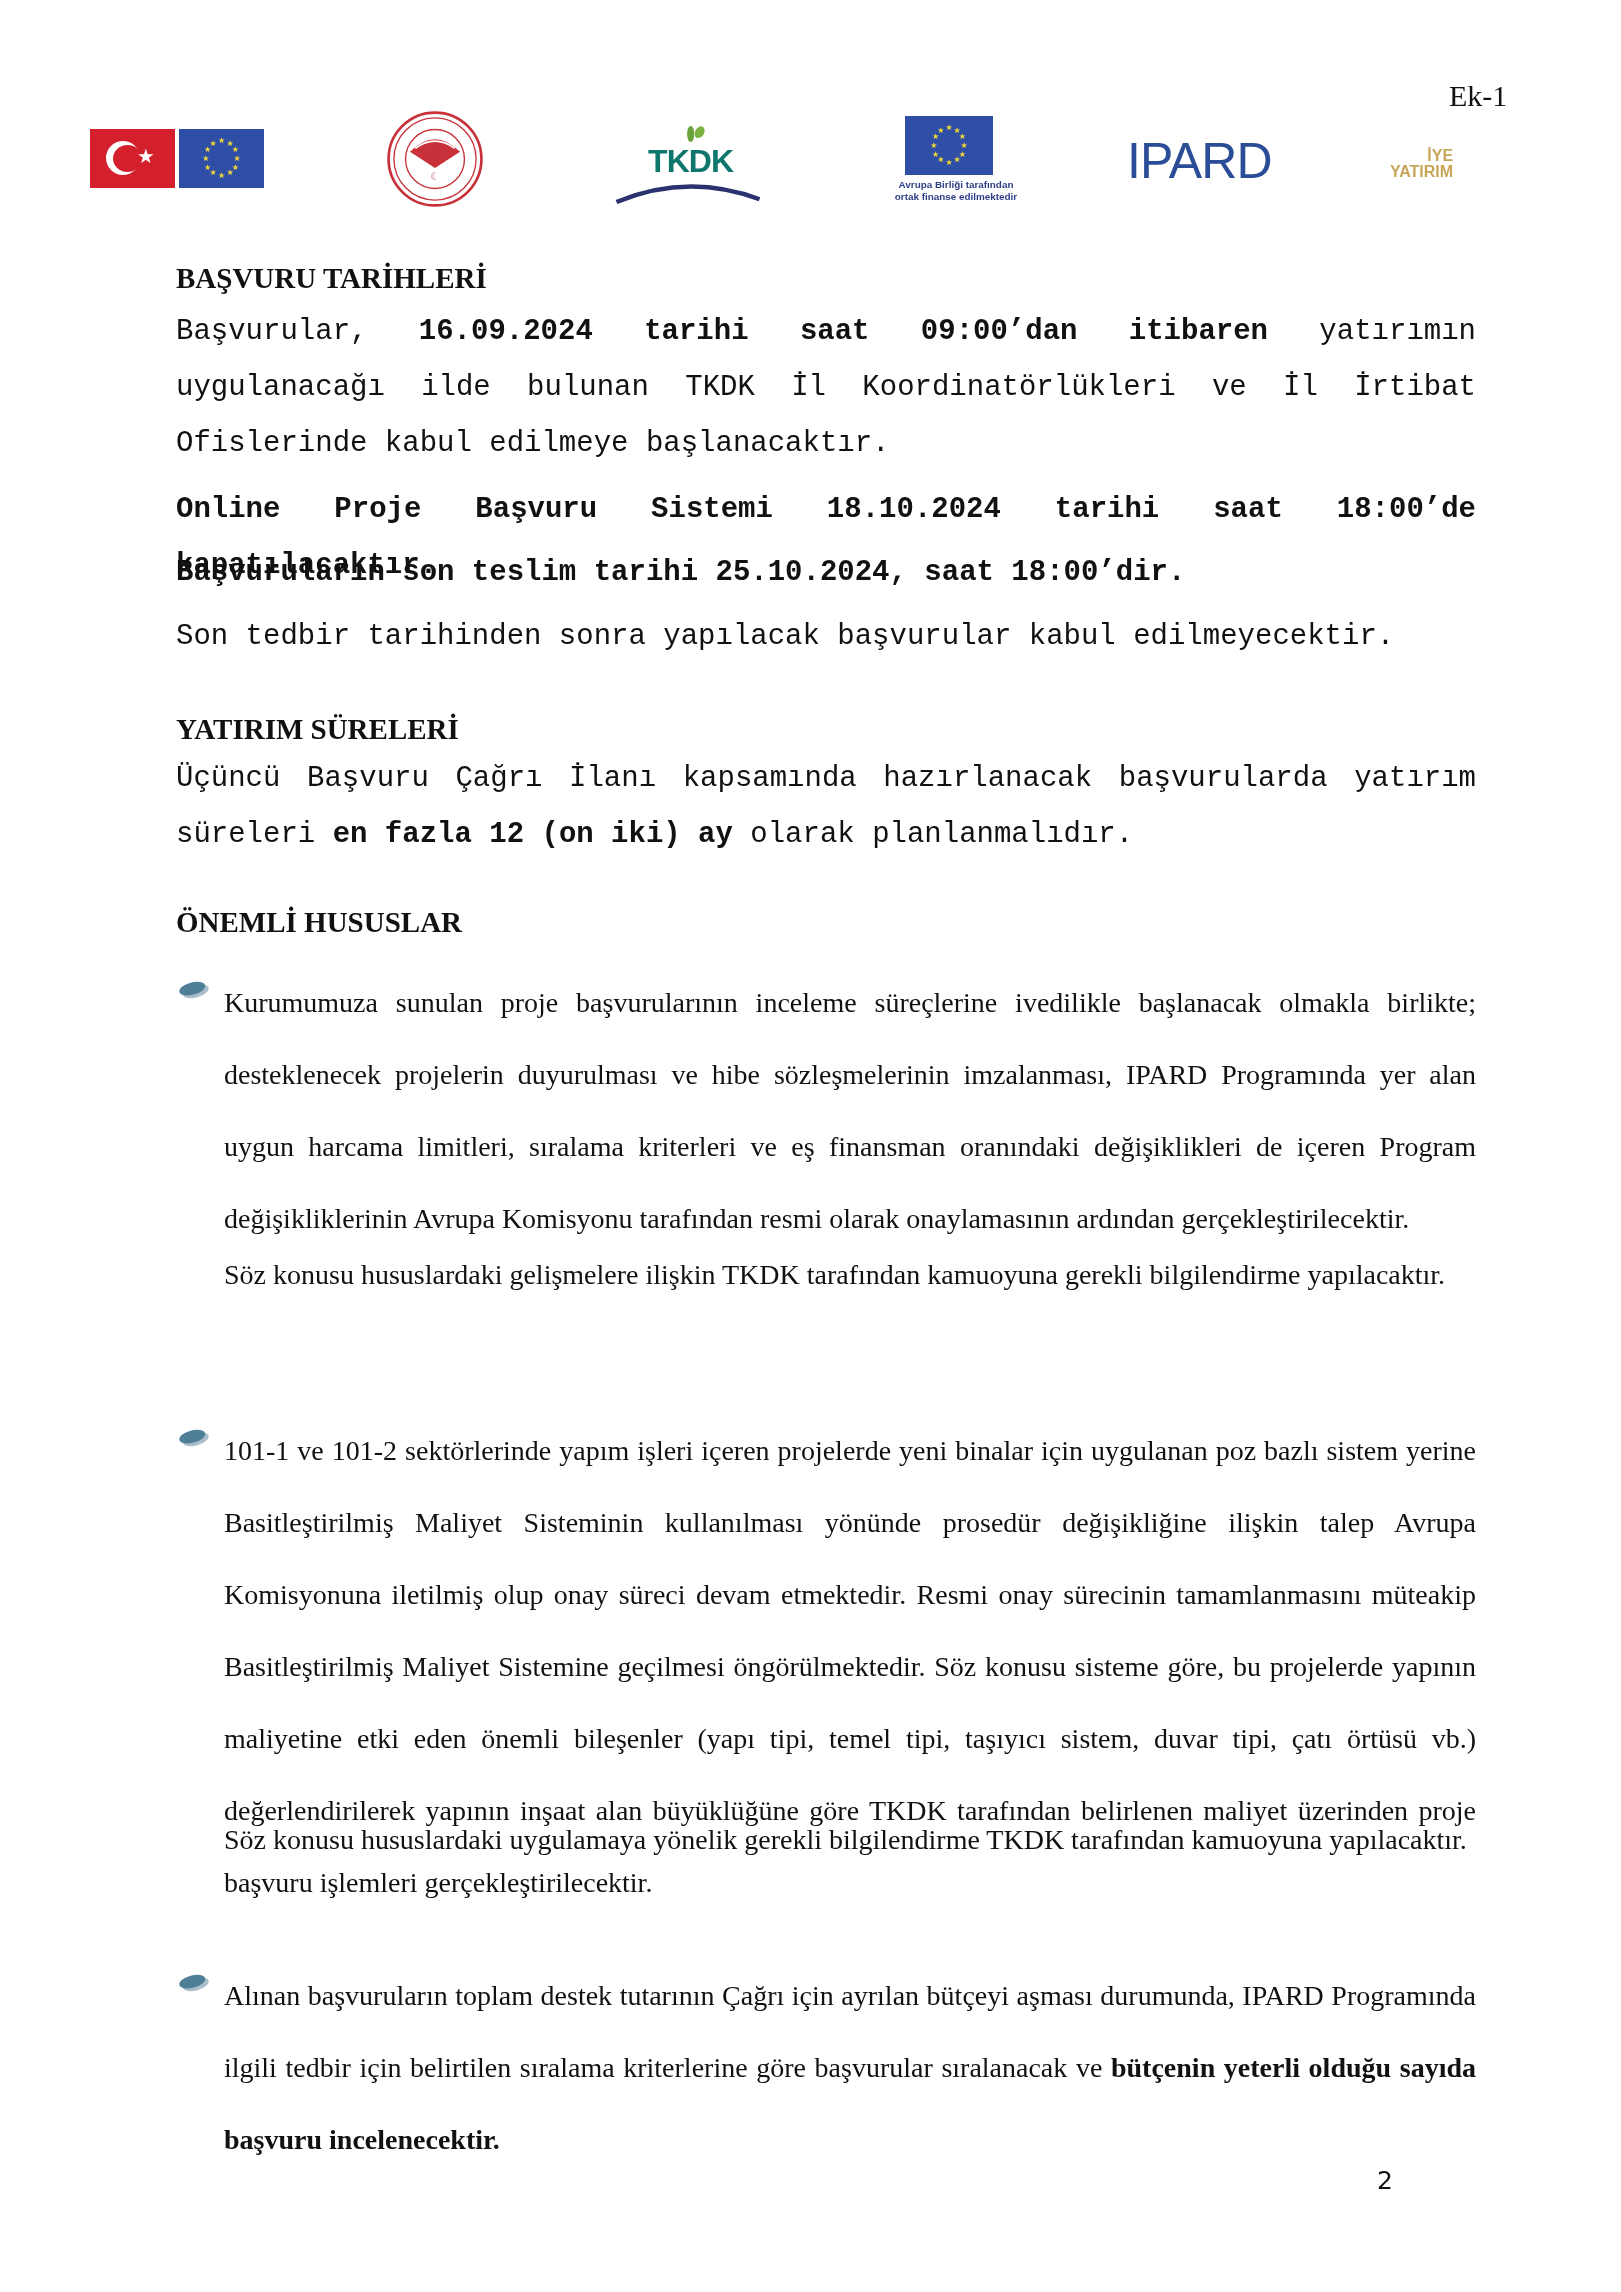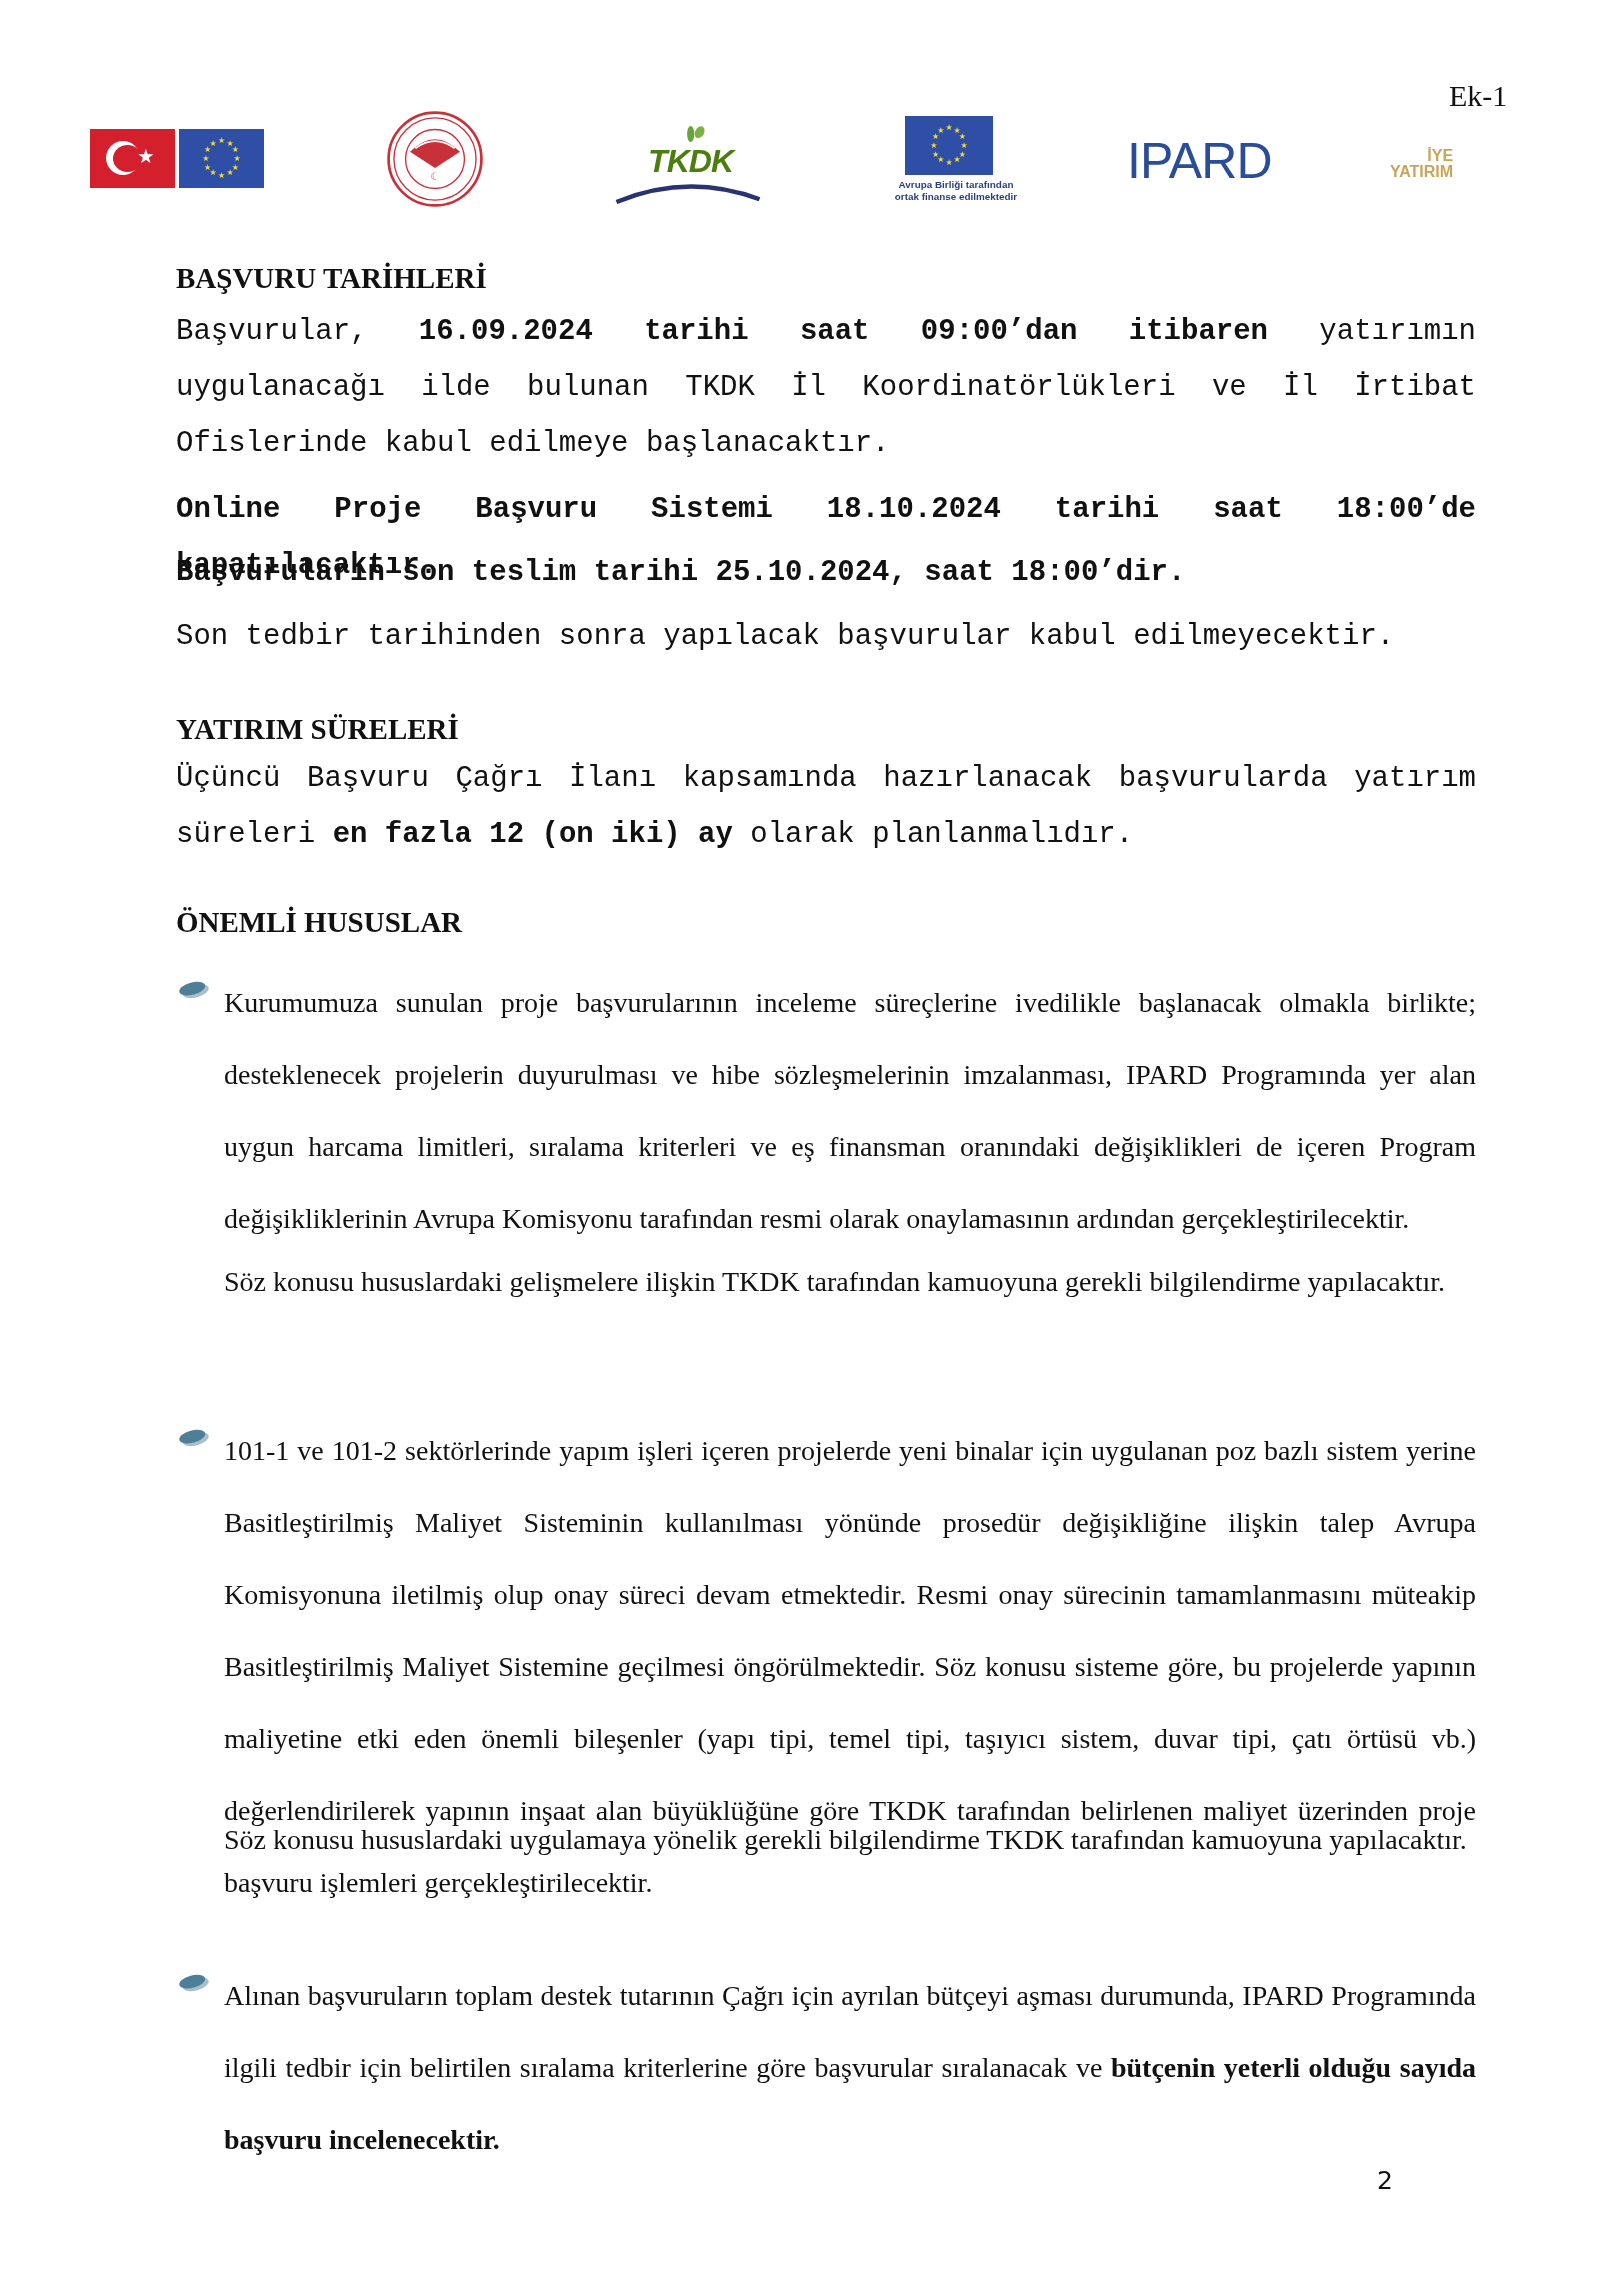--- a/index.html
+++ b/index.html
@@ -12,21 +12,21 @@
   .flag-tr { left: 90px; top: 21.5px; width: 85px; height: 59px; background: #d41f2c; }
   .flag-tr .cres { position:absolute; left: 16px; top: 12.5px; width: 34px; height: 34px; border-radius: 50%; background:#fff; }
   .flag-tr .cres2 { position:absolute; left: 23px; top: 16px; width: 29px; height: 27px; border-radius: 50%; background:#d41f2c; }
   .flag-tr .star { position:absolute; left: 47px; top: 18px; color:#fff; font-size: 19.7px; line-height: 19.7px; }
   .flag-eu { left: 179px; top: 21.5px; width: 85px; height: 59px; background: #2f4fa6; }
   .flag-eu svg, .eu2 svg { position:absolute; left:0; top:0; }
   
   .seal { left: 385px; top: 1.8px; width: 100px; height: 100px; }
   
   .tkdk { left: 612px; top: 16px; width: 152px; height: 81px; }
-  .tkdk .txt { position:absolute; left: 36px; top: 19.7px; font-family: "Liberation Sans", sans-serif; font-weight: bold; font-size: 32px; color:#4d7c0f; letter-spacing: -0.9px; font-style: italic; }
+  .tkdk .txt { position:absolute; left: 36px; top: 19.7px; font-family: "Liberation Sans", sans-serif; font-weight: bold; font-size: 32px; color:#0f766e; letter-spacing: -0.9px; }
   .tkdk svg { position:absolute; left:0; top:0; }
   
   .eu2 { left: 898px; top: 9px; width: 143px; height: 103px; }
   .eu2 .flag { position:absolute; left: 7.2px; top: 0; width: 88px; height: 59px; background:#2f4fa6; }
   .eu2 .cap { position:absolute; left: -9px; top: 63px; width: 134px; text-align:center; font-family: "Liberation Sans", sans-serif; font-weight:bold; font-size: 9.9px; line-height: 11.6px; color:#2c3f86; }
   
   .ipard { left: 1127px; top: 25px; font-family: "Liberation Sans", sans-serif; font-weight: normal; font-size: 50px; color: #2b4c97; letter-spacing: -0.9px; }
   
   .ty { left: 1300px; top: 9px; width: 179px; height: 99px; }
   .ty .t { position:absolute; left: 90px; top: 32px; font-family: "Liberation Sans", sans-serif; font-weight:bold; font-size: 16px; line-height: 16px; color:#c9a55a; text-align:right; }
@@ -135,21 +135,21 @@
   <div class="p" style="top:751px"><span>Üçüncü Başvuru Çağrı İlanı kapsamında hazırlanacak başvurularda yatırım süreleri </span><b>en fazla 12 (on iki) ay</b><span> olarak planlanmalıdır.</span></div>
 
   <div class="h" style="top:906px">ÖNEMLİ HUSUSLAR</div>
 
   <div class="bul-wrap" style="top:967px">
     <svg class="bullet" viewBox="0 0 40 26">
         <ellipse cx="22" cy="15" rx="15" ry="7" fill="#a9bfcc" transform="rotate(-15 22 15)"></ellipse>
         <ellipse cx="18" cy="12" rx="15" ry="7" fill="#4f7f98" transform="rotate(-15 18 12)"></ellipse>
       </svg>
     <div class="bul-text" style="top:0">Kurumumuza sunulan proje başvurularının inceleme süreçlerine ivedilikle başlanacak olmakla birlikte; desteklenecek projelerin duyurulması ve hibe sözleşmelerinin imzalanması, IPARD Programında yer alan uygun harcama limitleri, sıralama kriterleri ve eş finansman oranındaki değişiklikleri de içeren Program değişikliklerinin Avrupa Komisyonu tarafından resmi olarak onaylamasının ardından gerçekleştirilecektir.</div>
-    <div class="bul-text" style="top:279px">Söz konusu hususlardaki gelişmelere ilişkin TKDK tarafından kamuoyuna gerekli bilgilendirme yapılacaktır.</div>
+    <div class="bul-text" style="top:272px">Söz konusu hususlardaki gelişmelere ilişkin TKDK tarafından kamuoyuna gerekli bilgilendirme yapılacaktır.</div>
   </div>
 
   <div class="bul-wrap" style="top:1415px">
     <svg class="bullet" viewBox="0 0 40 26">
         <ellipse cx="22" cy="15" rx="15" ry="7" fill="#a9bfcc" transform="rotate(-15 22 15)"></ellipse>
         <ellipse cx="18" cy="12" rx="15" ry="7" fill="#4f7f98" transform="rotate(-15 18 12)"></ellipse>
       </svg>
     <div class="bul-text" style="top:0">101-1 ve 101-2 sektörlerinde yapım işleri içeren projelerde yeni binalar için uygulanan poz bazlı sistem yerine Basitleştirilmiş Maliyet Sisteminin kullanılması yönünde prosedür değişikliğine ilişkin talep Avrupa Komisyonuna iletilmiş olup onay süreci devam etmektedir. Resmi onay sürecinin tamamlanmasını müteakip Basitleştirilmiş Maliyet Sistemine geçilmesi öngörülmektedir. Söz konusu sisteme göre, bu projelerde yapının maliyetine etki eden önemli bileşenler (yapı tipi, temel tipi, taşıyıcı sistem, duvar tipi, çatı örtüsü vb.) değerlendirilerek yapının inşaat alan büyüklüğüne göre TKDK tarafından belirlenen maliyet üzerinden proje başvuru işlemleri gerçekleştirilecektir.</div>
     <div class="bul-text" style="top:389px">Söz konusu hususlardaki uygulamaya yönelik gerekli bilgilendirme TKDK tarafından kamuoyuna yapılacaktır.</div>
   </div>

